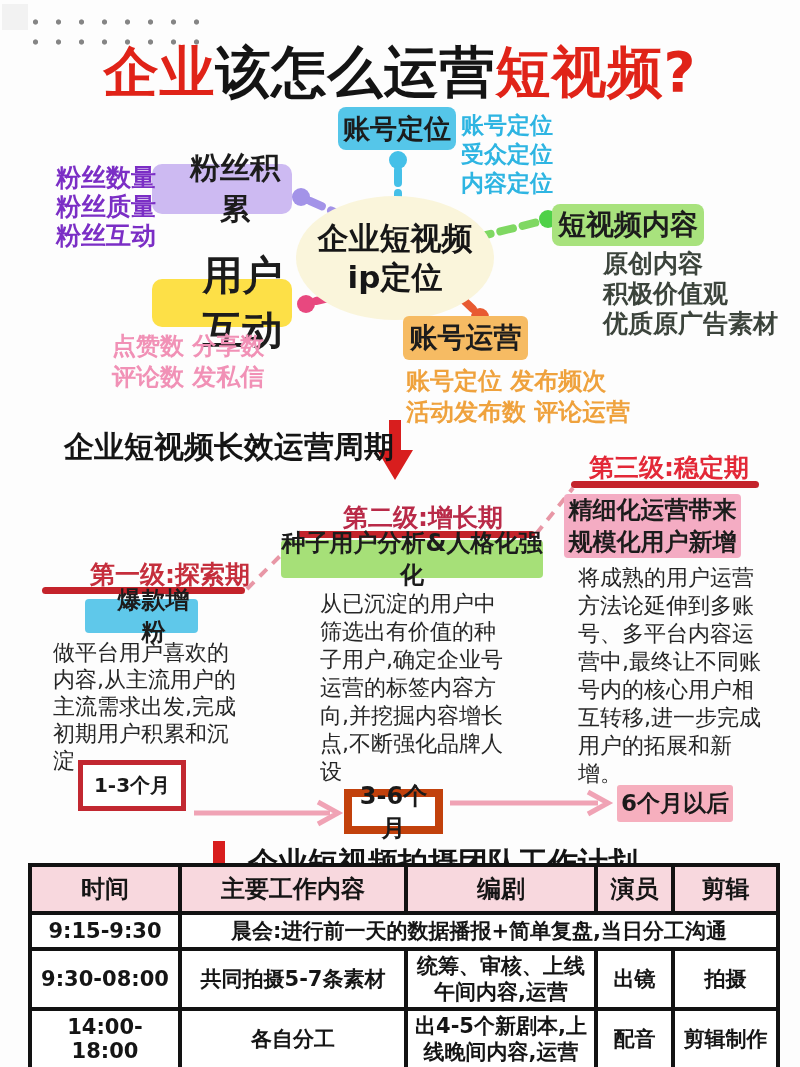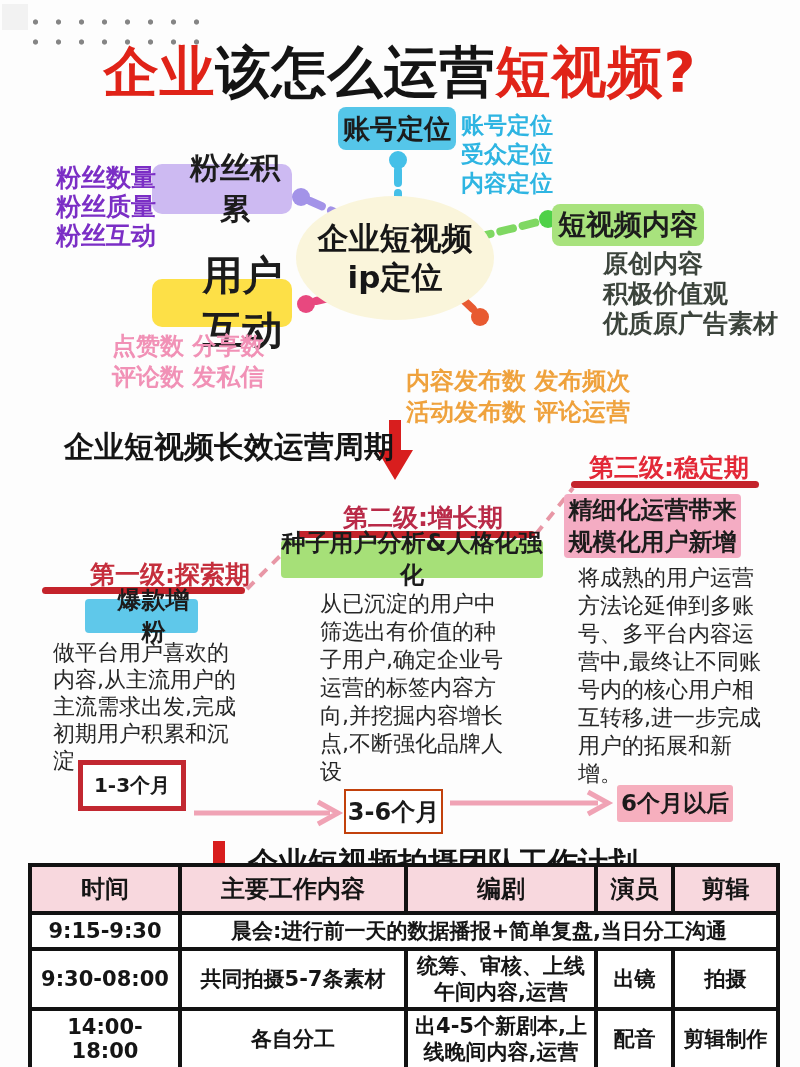--- a/index.html
+++ b/index.html
@@ -74,21 +74,21 @@
 
   .stage-body { font-size:22px; color:#262626; font-weight:500; }
   .body1 { left:53px;  top:639px; width:188px; line-height:27px; }
   .body2 { left:320px; top:590px; width:190px; line-height:28px; }
   .body3 { left:578px; top:564px; width:194px; line-height:28px; }
 
   
   .tbox { text-align:center; font-weight:800; color:#1a1a1a;
           display:flex; align-items:center; justify-content:center; }
   .tbox1 { left:78px;  top:760px; width:108px; height:51px; background:#fff; border:5px solid #c22831; font-size:20px; }
-  .tbox2 { left:344px; top:789px; width:99px;  height:45px; background:#fff; border:2px solid #c2410c; font-size:24px; }
+  .tbox2 { left:344px; top:789px; width:99px;  height:45px; background:#fff; border:8px solid #c2410c; font-size:24px; }
   .tbox3 { left:617px; top:785px; width:116px; height:37px; background:#f6afbe; font-size:23px; border-radius:3px; }
 
   
   .plan-title { left:248px; top:843px; font-size:30px; font-weight:900; color:#141414; }
 
   table.plan {
     position:absolute; left:28px; top:863px; width:748px;
     border-collapse:collapse; table-layout:fixed;
   }
   table.plan th, table.plan td {
@@ -165,22 +165,23 @@
     <span>积极价值观</span>
     <span>优质原广告素材</span>
   </div>
 
   <div class="abs node node-interaction">用户互动</div>
   <div class="abs sublist list-interaction">
     <span>点赞数 分享数</span>
     <span>评论数 发私信</span>
   </div>
 
+  <div class="abs node node-operation">账号运营</div>
   <div class="abs sublist list-operation">
-    <span>内容发布数 发布频次</span>
+    <span>账号定位 发布频次</span>
     <span>活动发布数 评论运营</span>
   </div>
 
   <div class="abs cycle-title">企业短视频长效运营周期</div>
 
   <div class="abs stage-header stage1-header">第一级:探索期</div>
   <div class="abs underbar underbar1"></div>
   <div class="abs stage-tag tag1">爆款增粉</div>
   <div class="abs stage-body body1">做平台用户喜欢的内容,从主流用户的主流需求出发,完成初期用户积累和沉淀</div>
 

